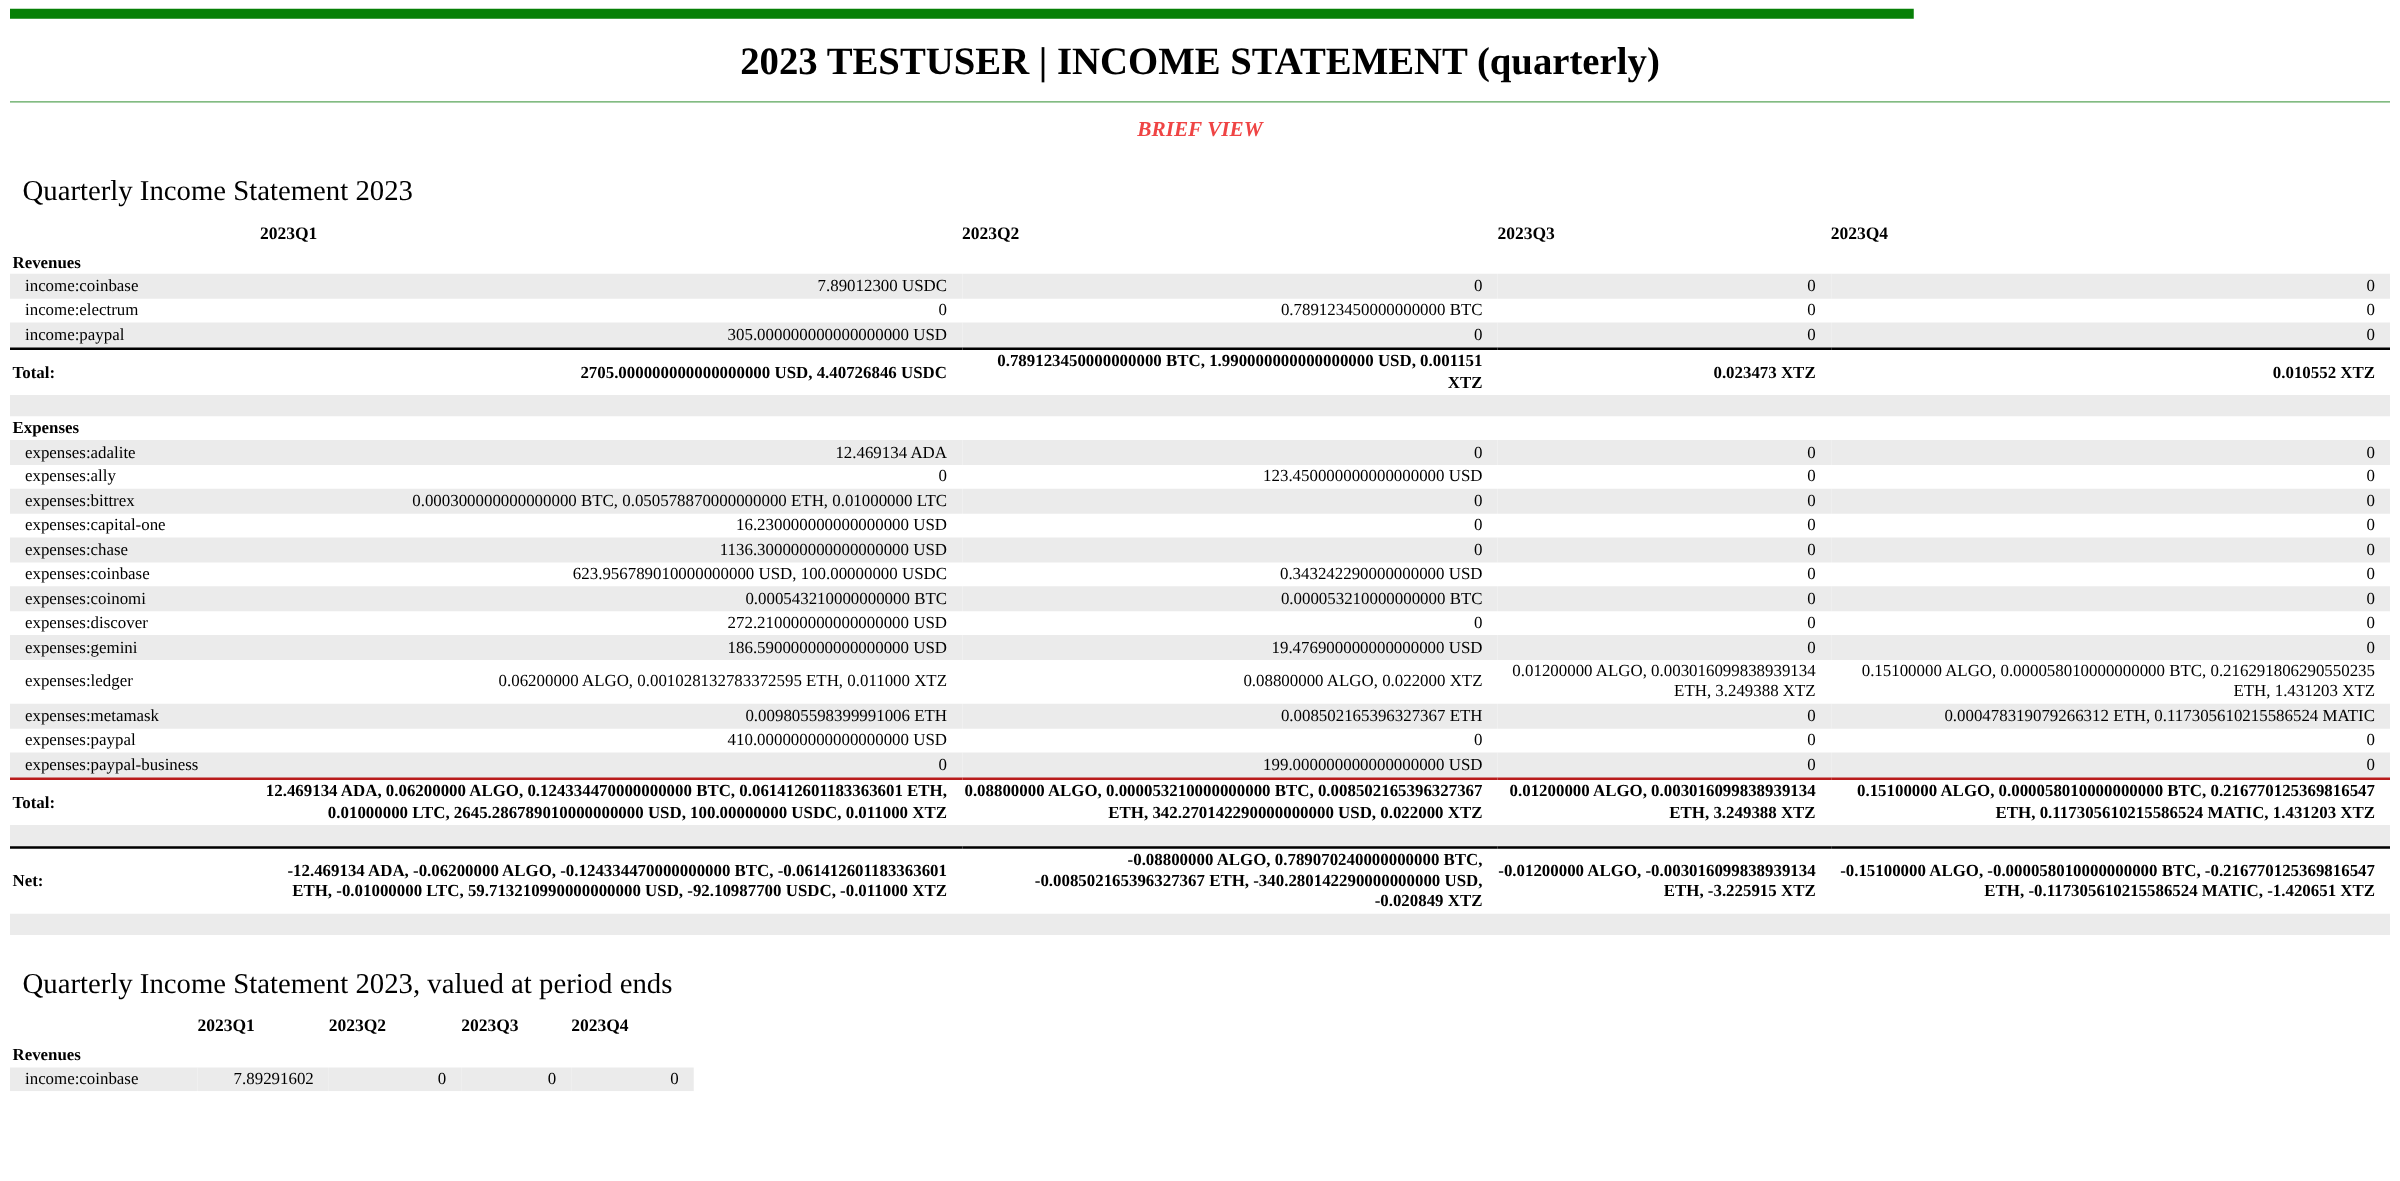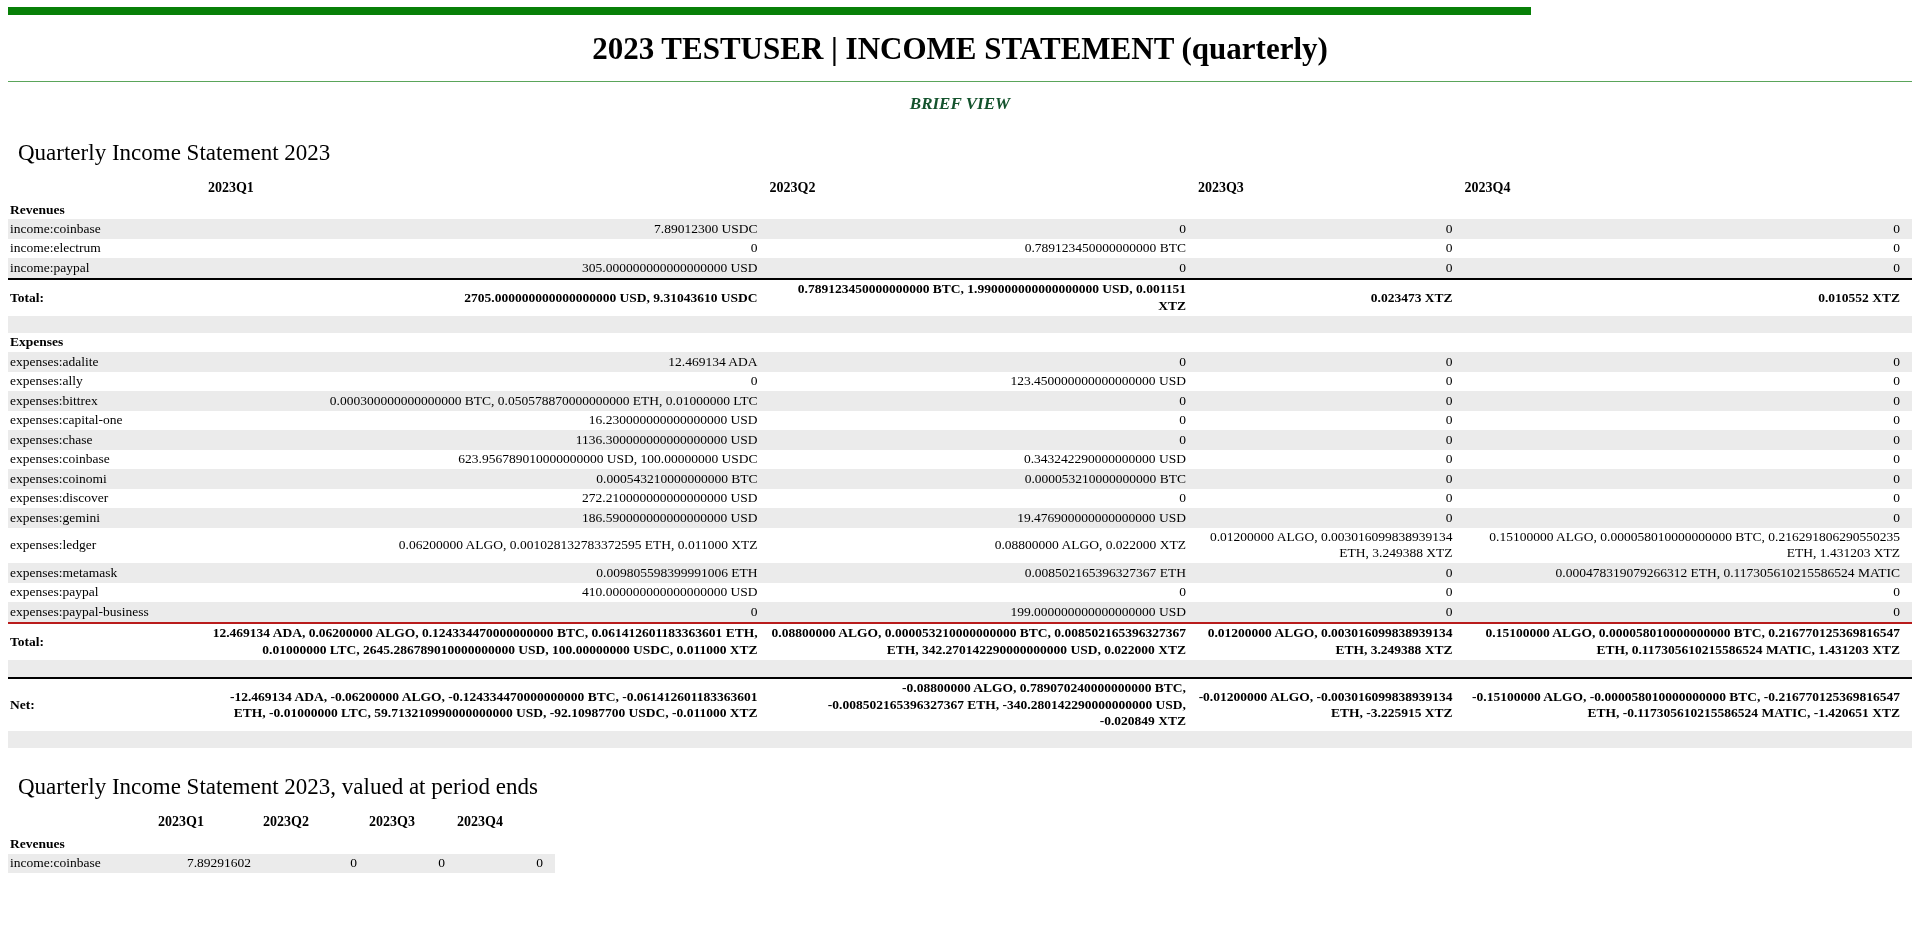--- a/index.html
+++ b/index.html
@@ -1,28 +1,28 @@
 <!DOCTYPE html>
 <html><head>
 <meta charset="utf-8">
 <style>
   html,body{background:#fff;color:#000;margin:0;padding:0;}
   body{font-family:"Liberation Serif","DejaVu Serif",serif;margin:0 8px;}
   .topbar{width:80%;height:8px;background:#078007;margin-top:7px;}
   h1{font-size:31px;font-weight:bold;text-align:center;margin:16px 0 14px 0;}
   hr.rule{border:none;border-top:1px solid #5aa55a;margin:0 0 12px 0;}
-  .brief{color:#14532d;font-weight:bold;font-style:italic;font-size:17px;text-align:center;margin:10px 0 4px 0;}
+  .brief{color:#ef4444;font-weight:bold;font-style:italic;font-size:17px;text-align:center;margin:10px 0 4px 0;}
   h2{font-size:23px;font-weight:normal;margin:26px 0 12px 10px;}
   table{border-collapse:collapse;table-layout:fixed;}
   #t1{width:100%;}
   #t2{width:547px;}
   th{font-weight:bold;text-align:left;font-size:14px;padding:2px 0 4px 0;}
   td{font-size:13.5px;line-height:1.22;padding:1.5px 0;vertical-align:middle;word-wrap:break-word;}
   tbody tr:nth-child(even){background:#ebebeb;}
-  .acct{text-align:left;padding-left:2px;margin-top:36px;}
+  .acct{text-align:left;padding-left:12px;margin-top:36px;}
   .sec{font-weight:bold;text-align:left;padding-left:2px;}
   .lbl{font-weight:bold;text-align:left;padding-left:2px;}
   .val{text-align:right;padding-right:12px;}
   .b{font-weight:bold;}
   .sp{height:17px;padding:0;}
   tr.bt td{border-top:2px solid #000;}
   tr.bb td{border-bottom:2px solid #b91c1c;}
 </style>
 </head>
 <body>
@@ -74,21 +74,21 @@
       </tr>
       <tr>
         <td class="acct">income:paypal</td>
         <td class="val">305.000000000000000000 USD</td>
         <td class="val">0</td>
         <td class="val">0</td>
         <td class="val">0</td>
       </tr>
       <tr class="bt">
         <td class="lbl">Total:</td>
-        <td class="val b">2705.000000000000000000 USD, 9.31043610 USDC</td>
+        <td class="val b">2705.000000000000000000 USD, 4.40726846 USDC</td>
         <td class="val b">0.789123450000000000 BTC, 1.990000000000000000 USD, 0.001151 XTZ</td>
         <td class="val b">0.023473 XTZ</td>
         <td class="val b">0.010552 XTZ</td>
       </tr>
       <tr>
         <td class="sp" colspan="5"></td>
       </tr>
       <tr>
         <td class="sec" colspan="5">Expenses</td>
       </tr>

